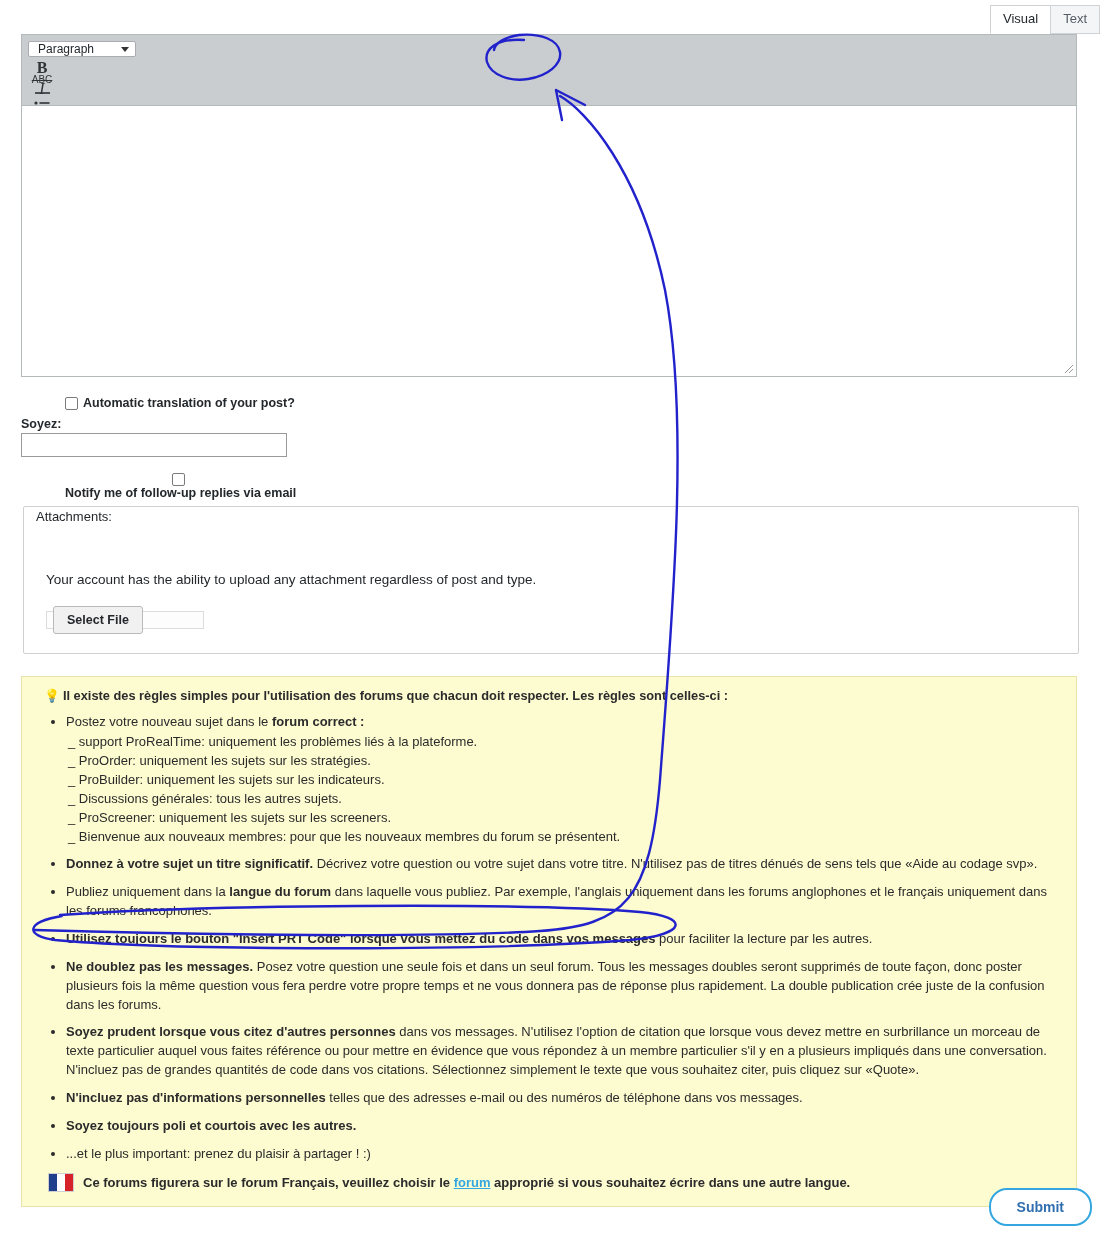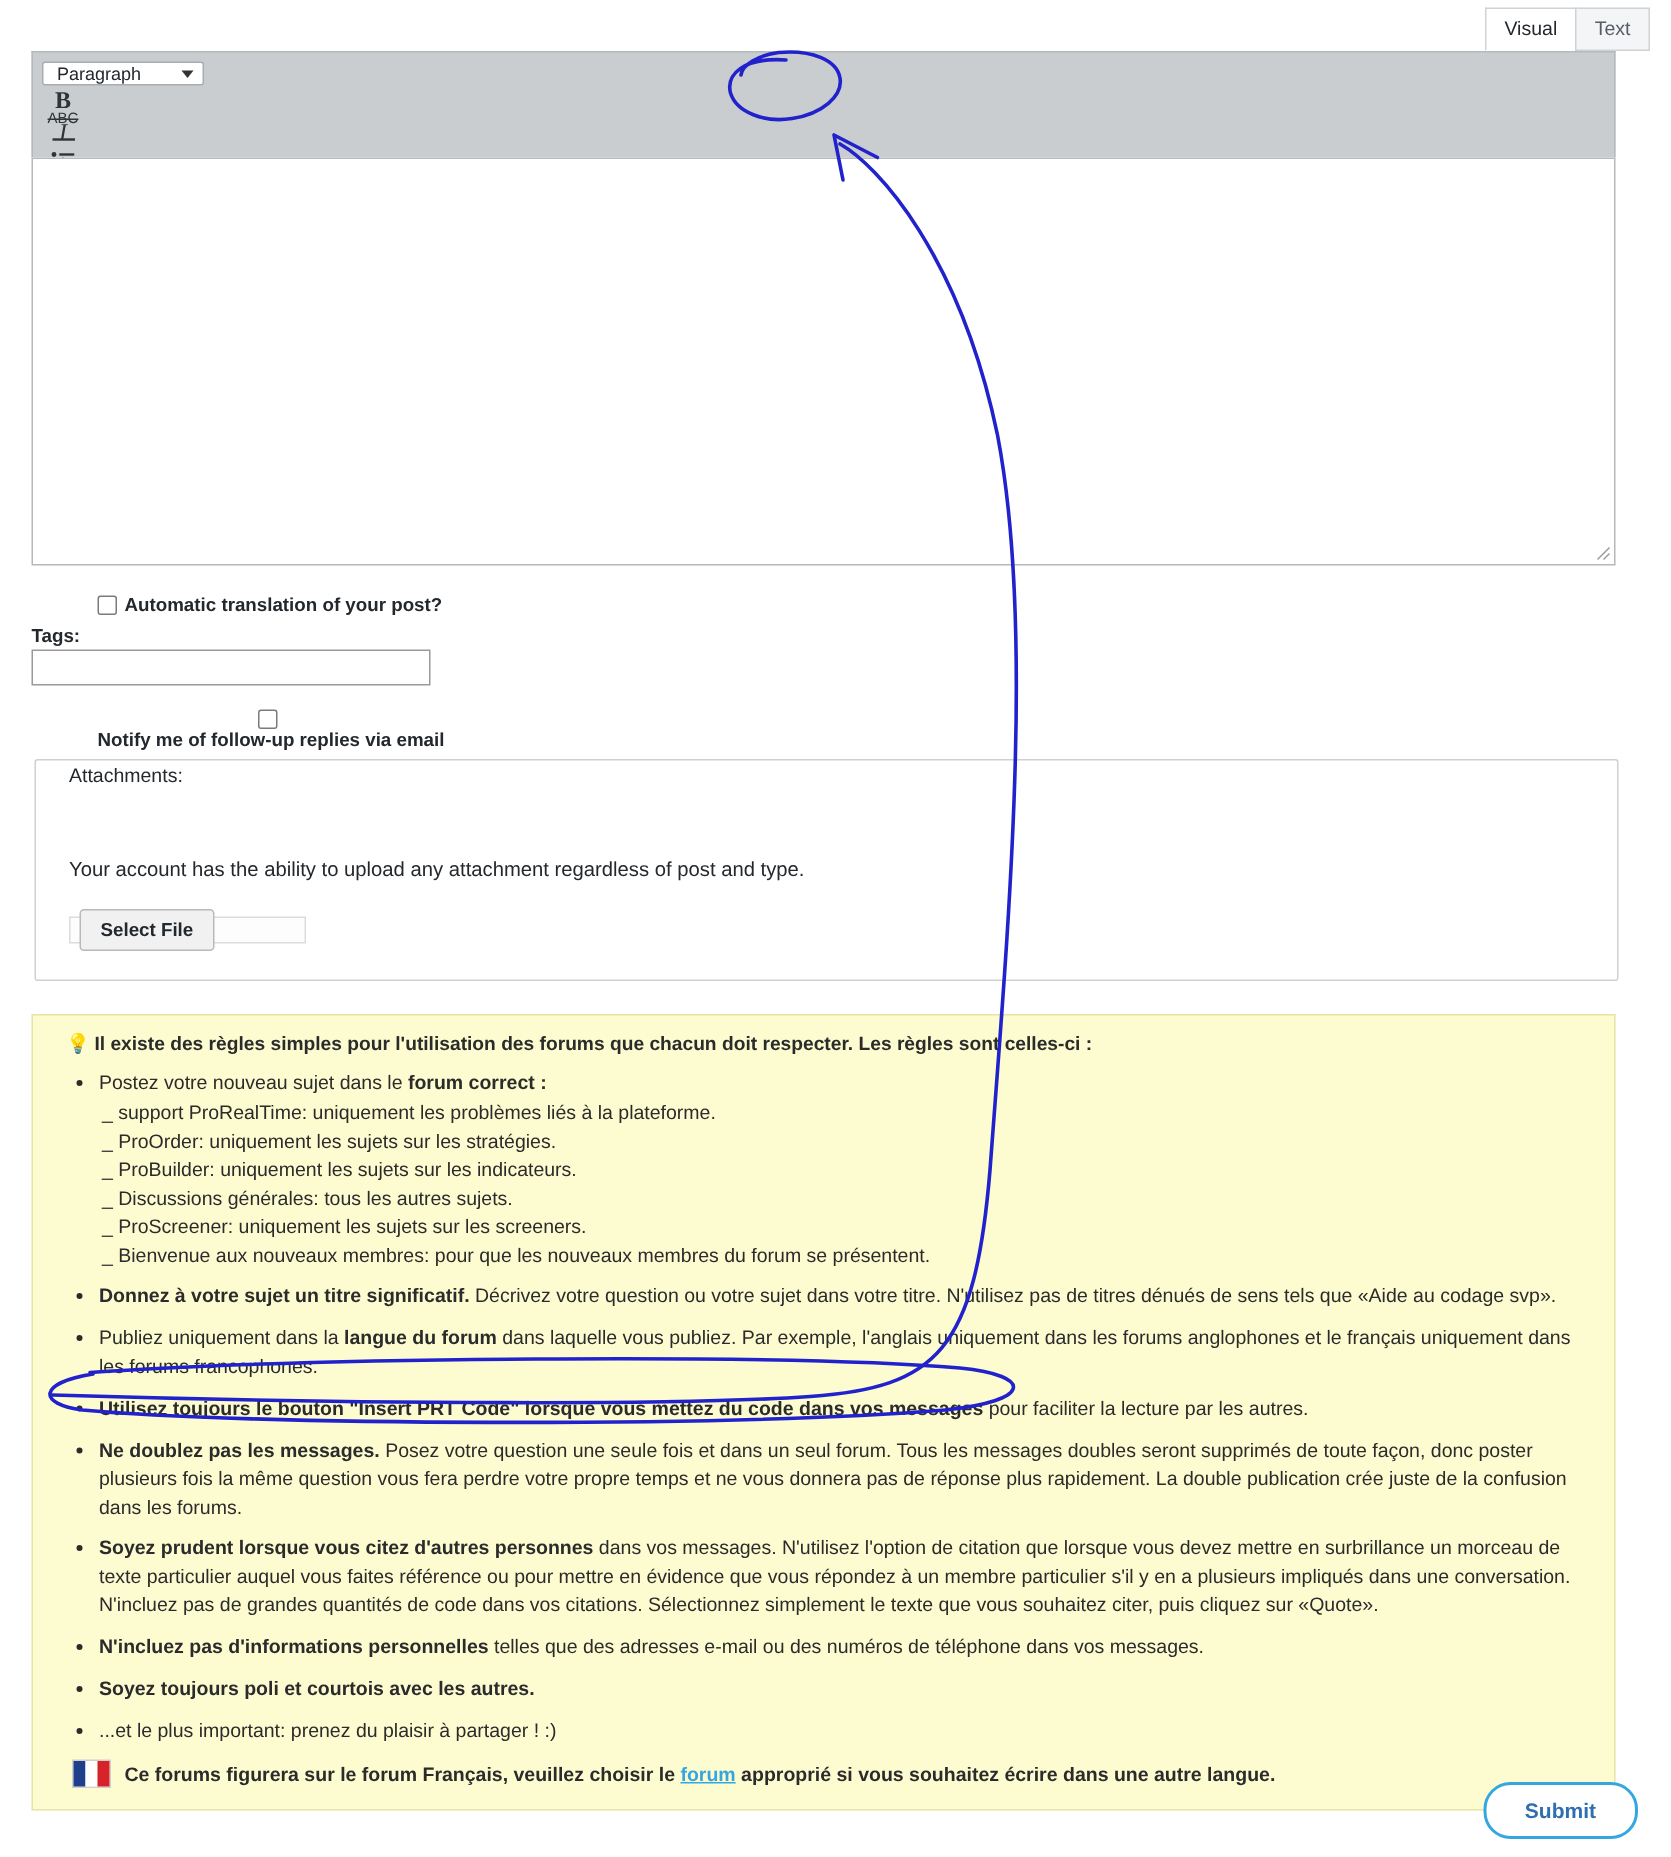--- a/index.html
+++ b/index.html
@@ -150,21 +150,21 @@
   
   .attach {
     position: absolute;
     left: 21px; top: 506px;
     width: 1056px; height: 148px;
     border: 1px solid #d0d0d0;
     border-radius: 2px;
   }
   .attach-legend {
     position: absolute;
-    left: 40px; top: 509px;
+    left: 30px; top: 509px;
     background: #fff;
     padding: 0 6px;
     font-size: 13px;
     color: #23282d;
   }
   .attach-text {
     position: absolute;
     left: 46px; top: 572px;
     font-size: 13.5px;
     color: #23282d;
@@ -458,21 +458,21 @@
         </g>
       </svg>
     </div>
   </div>
 
   <div class="field-row" style="left:21px; top:396px;">
     <span class="cb"></span>
     <span>Automatic translation of your post?</span>
   </div>
 
-  <div class="lbl-tags">Tags:</div>
+  <div class="lbl-tags">Soyez:</div>
   <input class="tags-input" type="text" value="" style="">
 
   <div class="field-row" style="left:21px; top:473px;flex-direction:column;">
     <span class="cb"></span>
     <span>Notify me of follow-up replies via email</span>
   </div>
 
   <fieldset class="attach"></fieldset>
   <div class="attach-legend">Attachments:</div>
   <div class="attach-text">Your account has the ability to upload any attachment regardless of post and type.</div>

